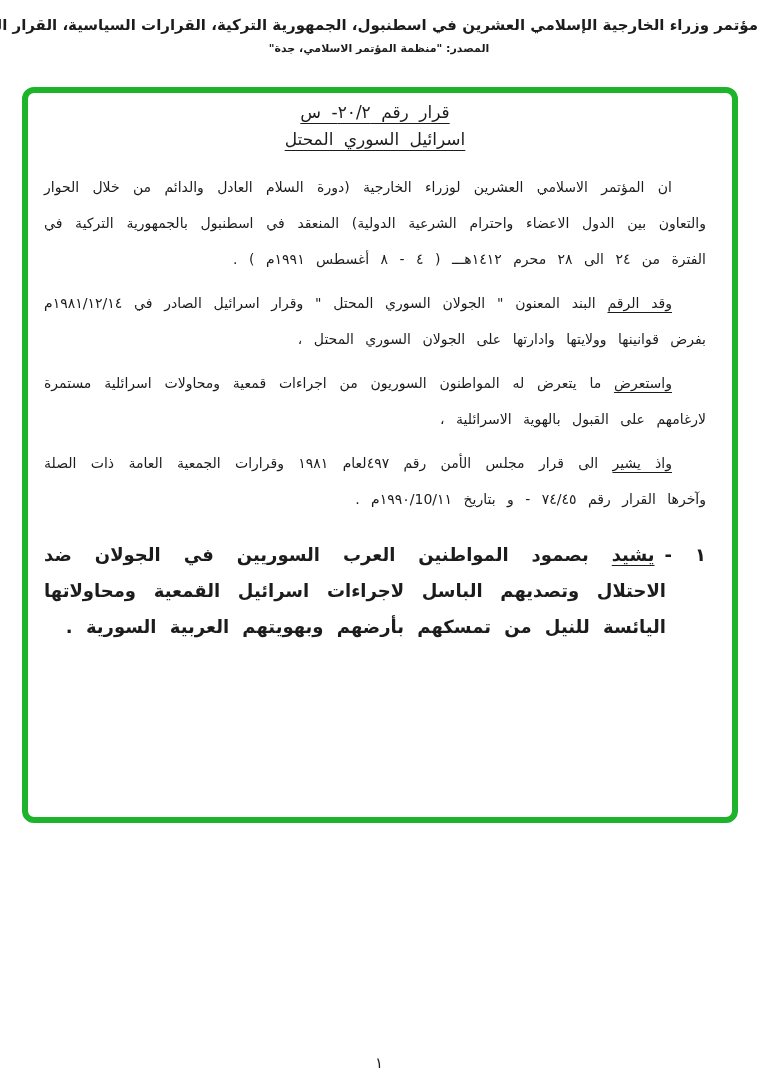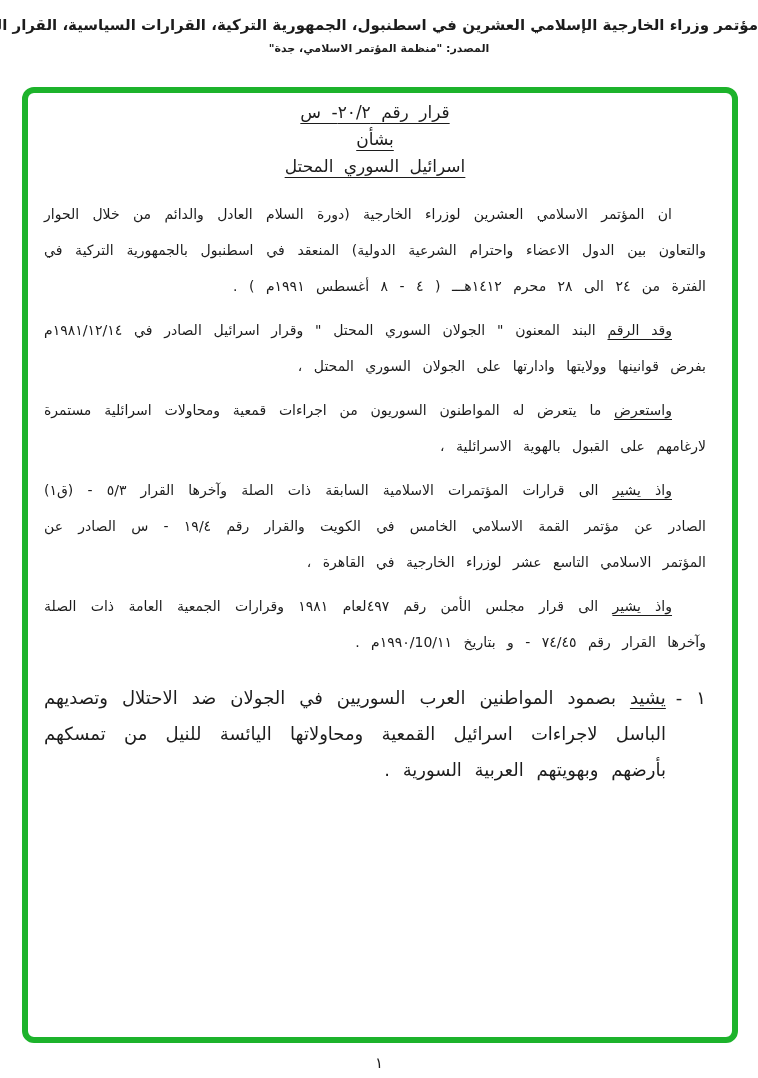--- a/index.html
+++ b/index.html
@@ -23,21 +23,21 @@
   .header-line2 {
     font-weight: bold;
     font-size: 11px;
     margin-top: 8px;
   }
   .frame {
     position: absolute;
     left: 22px;
     top: 87px;
     width: 716px;
-    height: 956px;
+    height: 736px;
     box-sizing: border-box;
     border: 6px solid #1db32b;
     border-radius: 12px;
     padding: 6px 26px 0 16px;
   }
   .titleblock { text-align: center; margin-bottom: 16px; }
   .title-line {
     font-size: 17px;
     line-height: 27px;
     letter-spacing: 2px;
@@ -60,20 +60,21 @@
   }
   .item {
     font-size: 18px;
     line-height: 36px;
     letter-spacing: 3px;
     word-spacing: 7px;
     text-align: justify;
     padding-right: 40px;
     text-indent: -40px;
     margin-top: 20px;
+    font-weight: bold;
   }
   .item-num { margin-left: 10px; }
   .pagenum {
     position: absolute;
     bottom: 6px;
     left: 0;
     width: 100%;
     text-align: center;
     font-size: 15px;
   }
@@ -85,39 +86,35 @@
 
   <div class="header">
     <div class="header-line1">مؤتمر وزراء الخارجية الإسلامي العشرين في اسطنبول، الجمهورية التركية، القرارات السياسية، القرار الرقم ٢٠/٢-س</div>
     <div class="header-line2">المصدر:  "منظمة المؤتمر الاسلامي، جدة"</div>
   </div>
 
   <div class="frame" style="border-color: rgb(29, 179, 43);">
 
     <div class="titleblock">
       <div class="title-line">قرار رقم ٢٠/٢- س</div>
-      <div class="title-line">بشأن</div>
       <div class="title-line">اسرائيل السوري المحتل</div>
     </div>
 
     <p class="para indent">
       <span>ان المؤتمر الاسلامي العشرين لوزراء الخارجية (دورة السلام العادل والدائم من خلال الحوار والتعاون بين الدول الاعضاء واحترام الشرعية الدولية) المنعقد في اسطنبول بالجمهورية التركية في الفترة من ٢٤ الى ٢٨ محرم ١٤١٢هـــ ( ٤ - ٨ أغسطس ١٩٩١م ) .</span>
     </p>
 
     <p class="para indent">
       <span class="lead-underline">وقد الرقم</span><span> البند المعنون " الجولان السوري المحتل " وقرار اسرائيل الصادر في ١٩٨١/١٢/١٤م بفرض قوانينها وولايتها وادارتها على الجولان السوري المحتل ،</span>
     </p>
 
     <p class="para indent">
       <span class="lead-underline">واستعرض</span><span> ما يتعرض له المواطنون السوريون من اجراءات قمعية ومحاولات اسرائلية مستمرة لارغامهم على القبول بالهوية الاسرائلية ،</span>
     </p>
 
-    <p class="para indent">
-      <span class="lead-underline">واذ يشير</span><span> الى قرارات المؤتمرات الاسلامية السابقة ذات الصلة وآخرها القرار ٥/٣ - (ق١) الصادر عن مؤتمر القمة الاسلامي الخامس في الكويت والقرار رقم ١٩/٤ - س الصادر عن المؤتمر الاسلامي التاسع عشر لوزراء الخارجية في القاهرة ،</span>
-    </p>
 
     <p class="para indent">
       <span class="lead-underline">واذ يشير</span><span> الى قرار مجلس الأمن رقم ٤٩٧لعام ١٩٨١ وقرارات الجمعية العامة ذات الصلة وآخرها القرار رقم ٧٤/٤٥ - و بتاريخ ١٩٩٠/10/١١م .</span>
     </p>
 
     <div class="item">
       <span class="item-num">١ -</span><span class="lead-underline">يشيد</span><span> بصمود المواطنين العرب السوريين في الجولان ضد الاحتلال وتصديهم الباسل لاجراءات اسرائيل القمعية ومحاولاتها اليائسة للنيل من تمسكهم بأرضهم وبهويتهم العربية السورية .</span>
     </div>
 
   </div>

